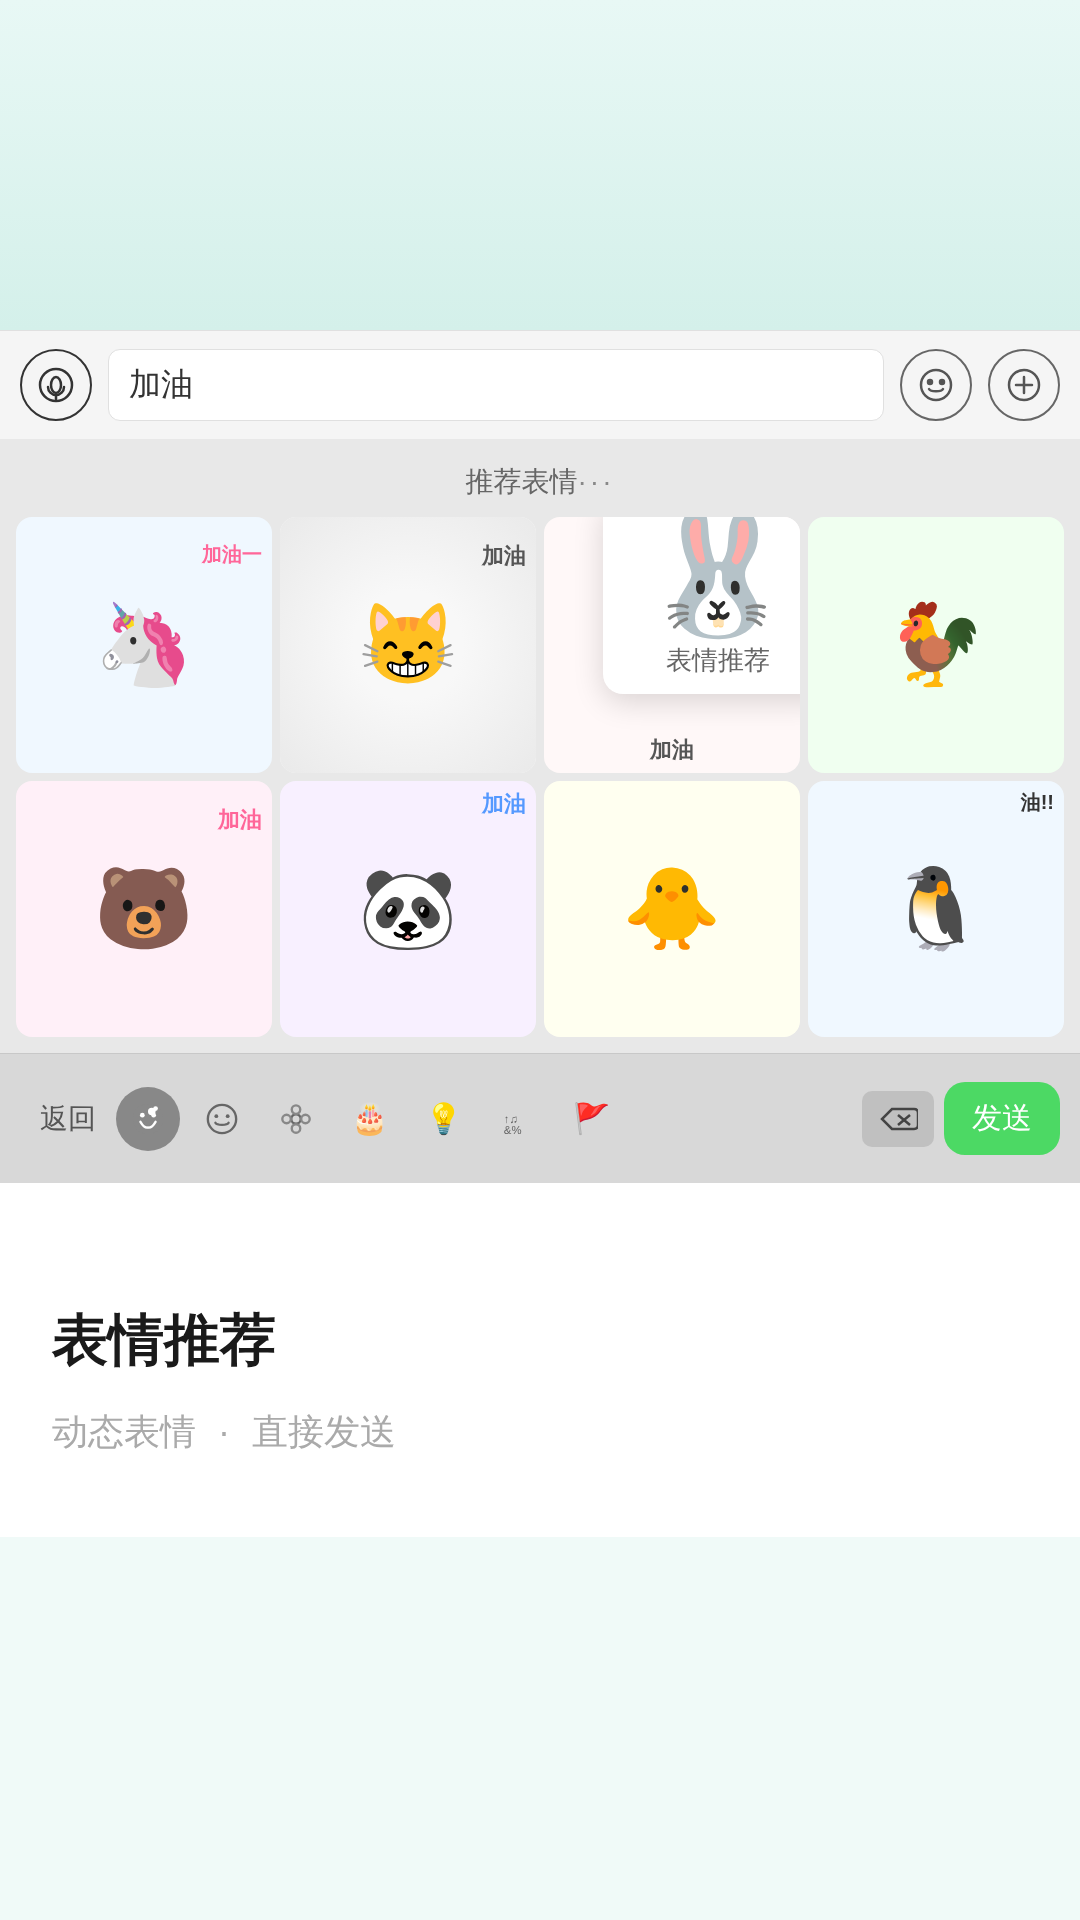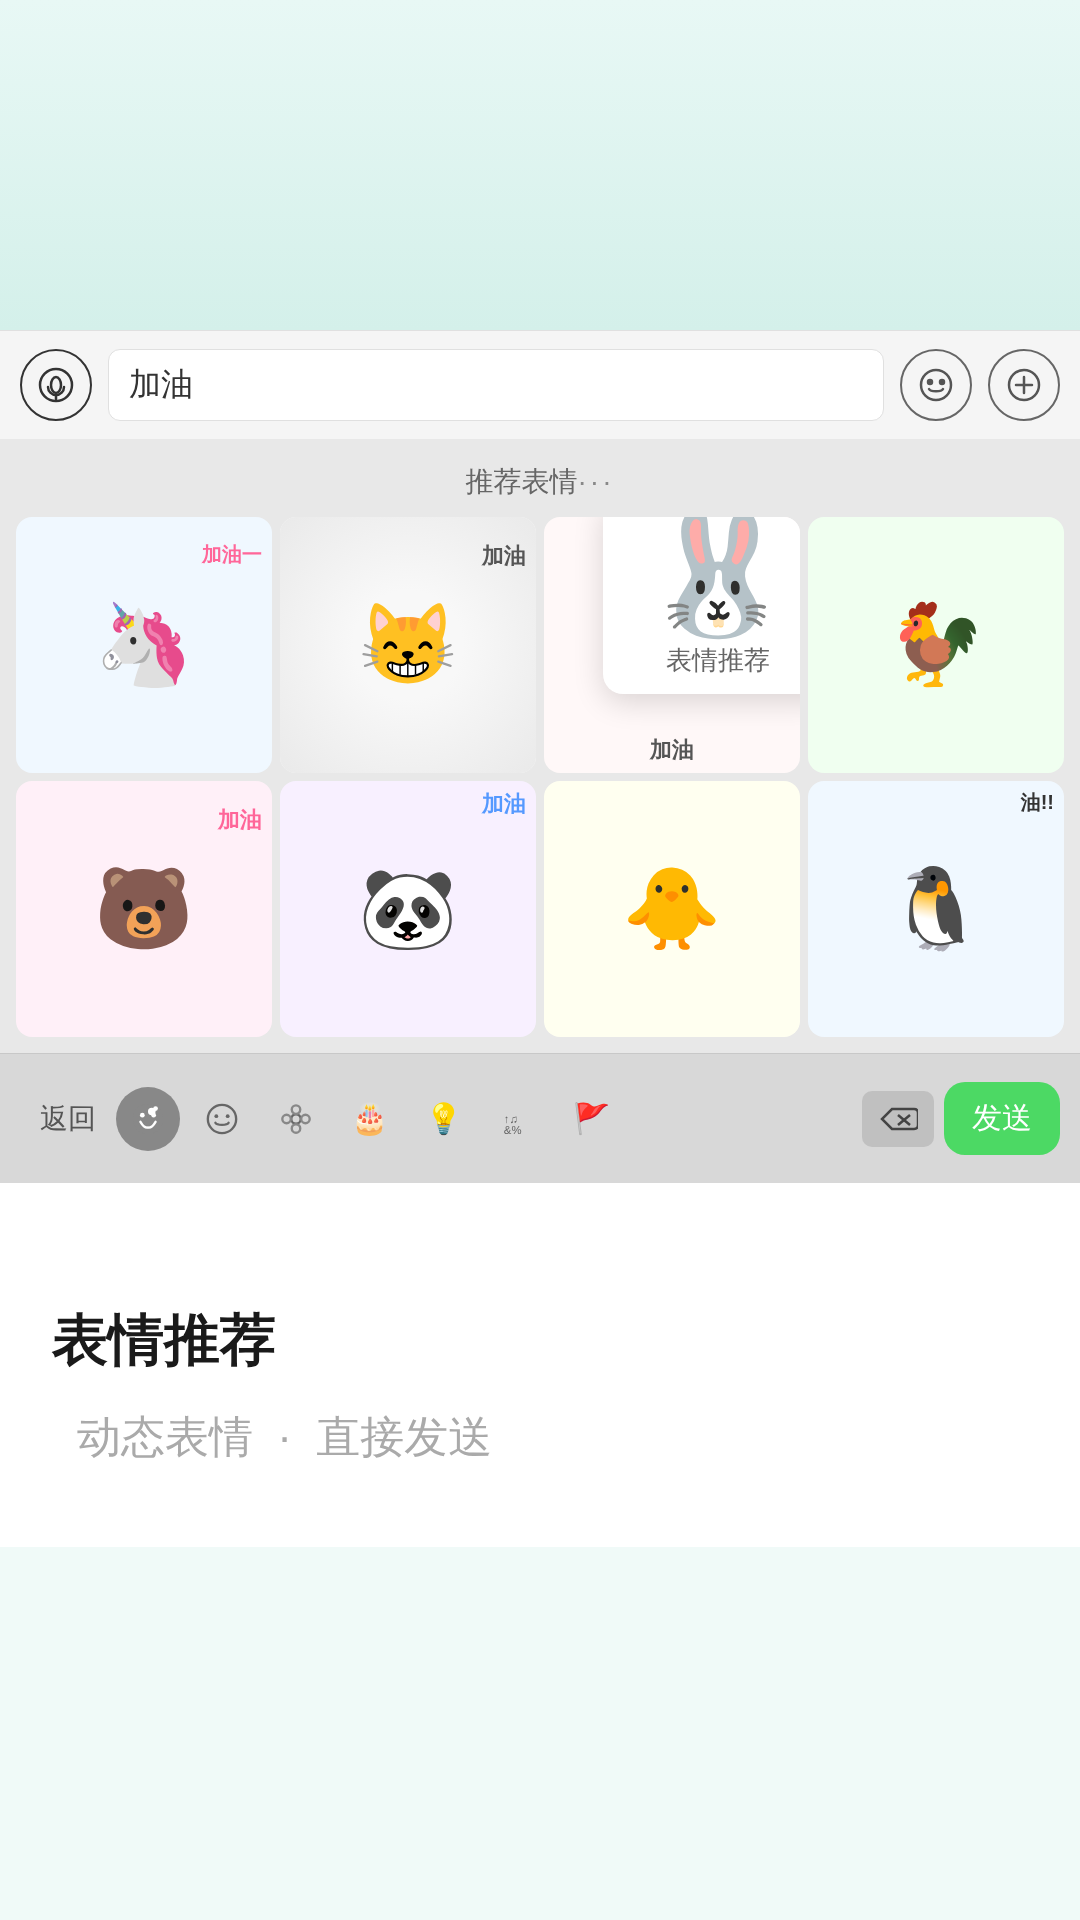--- a/index.html
+++ b/index.html
@@ -225,24 +225,23 @@
       align-items: flex-start;
       gap: 29px;
     }
     .feature-title {
       font-size: 56px;
       font-weight: 700;
       color: #1a1a1a;
       text-align: center;
     }
     .feature-subtitle {
-      font-size: 44px;
+      font-size: 36px;
       color: #aaa;
       text-align: center;
-      margin-left: 25px;
     }
 
     
     .cell-inner {
       width: 100%;
       height: 100%;
       display: flex;
       align-items: center;
       justify-content: center;
       position: relative;

